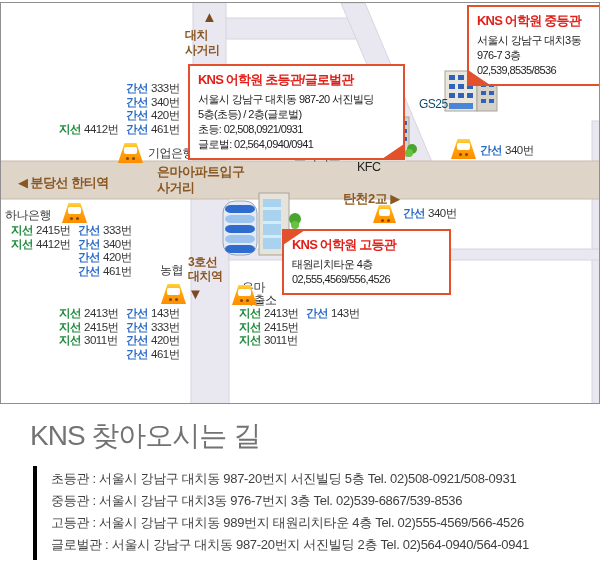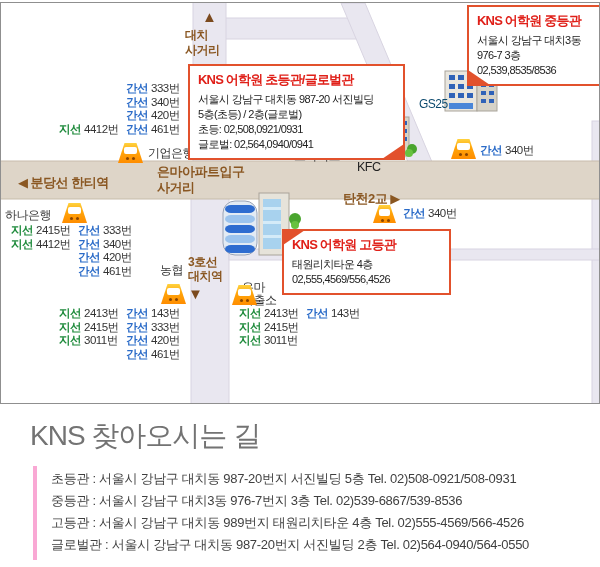--- a/index.html
+++ b/index.html
@@ -31,21 +31,21 @@
   .bus-row{display:flex;line-height:13.5px;height:13.5px;}
   .bus-cell{display:inline-flex;gap:3px;width:67px;font-size:11.5px;letter-spacing:-0.5px;}
   .bus-cell:last-child{width:auto;}
   .bus-badge{font-weight:bold;}
   .bus-badge.ganseon{color:#2a6bc8;}
   .bus-badge.jiseon{color:#1f8b3c;}
   .bus-num{color:#333;}
   .bldg{position:absolute;z-index:10;}
   
   .footer-title{position:absolute;left:30px;top:417px;font-size:28px;color:#737373;letter-spacing:-1px;z-index:5;}
-  .addr{position:absolute;left:33px;top:466px;border-left:4px solid #f9a8d4;padding:2px 0 4px 14px;z-index:5;}
+  .addr{position:absolute;left:33px;top:466px;border-left:4px solid #000000;padding:2px 0 4px 14px;z-index:5;}
   .addr .line{font-size:13px;color:#3f3f3f;line-height:22px;letter-spacing:-0.3px;white-space:nowrap;}
 </style>
 </head>
 <body>
 
 <div class="page">
 
   <div class="map">
 
     <svg class="roads" width="598" height="400">
@@ -349,16 +349,16 @@
       <div class="ptr ptr-tl"></div>
     </div>
 
   </div>
 
   <div class="footer-title">KNS 찾아오시는 길</div>
   <div class="addr">
       <div class="line">초등관 : 서울시 강남구 대치동 987-20번지 서진빌딩 5층  Tel. 02)508-0921/508-0931</div>
       <div class="line">중등관 : 서울시 강남구 대치3동 976-7번지  3층  Tel. 02)539-6867/539-8536</div>
       <div class="line">고등관 : 서울시 강남구 대치동 989번지 태원리치타운 4층  Tel. 02)555-4569/566-4526</div>
-      <div class="line">글로벌관 : 서울시 강남구 대치동 987-20번지 서진빌딩 2층  Tel.  02)564-0940/564-0550</div>
+      <div class="line">글로벌관 : 서울시 강남구 대치동 987-20번지 서진빌딩 2층  Tel.  02)564-0940/564-0941</div>
     </div>
 
 </div>
 
 </body></html>

